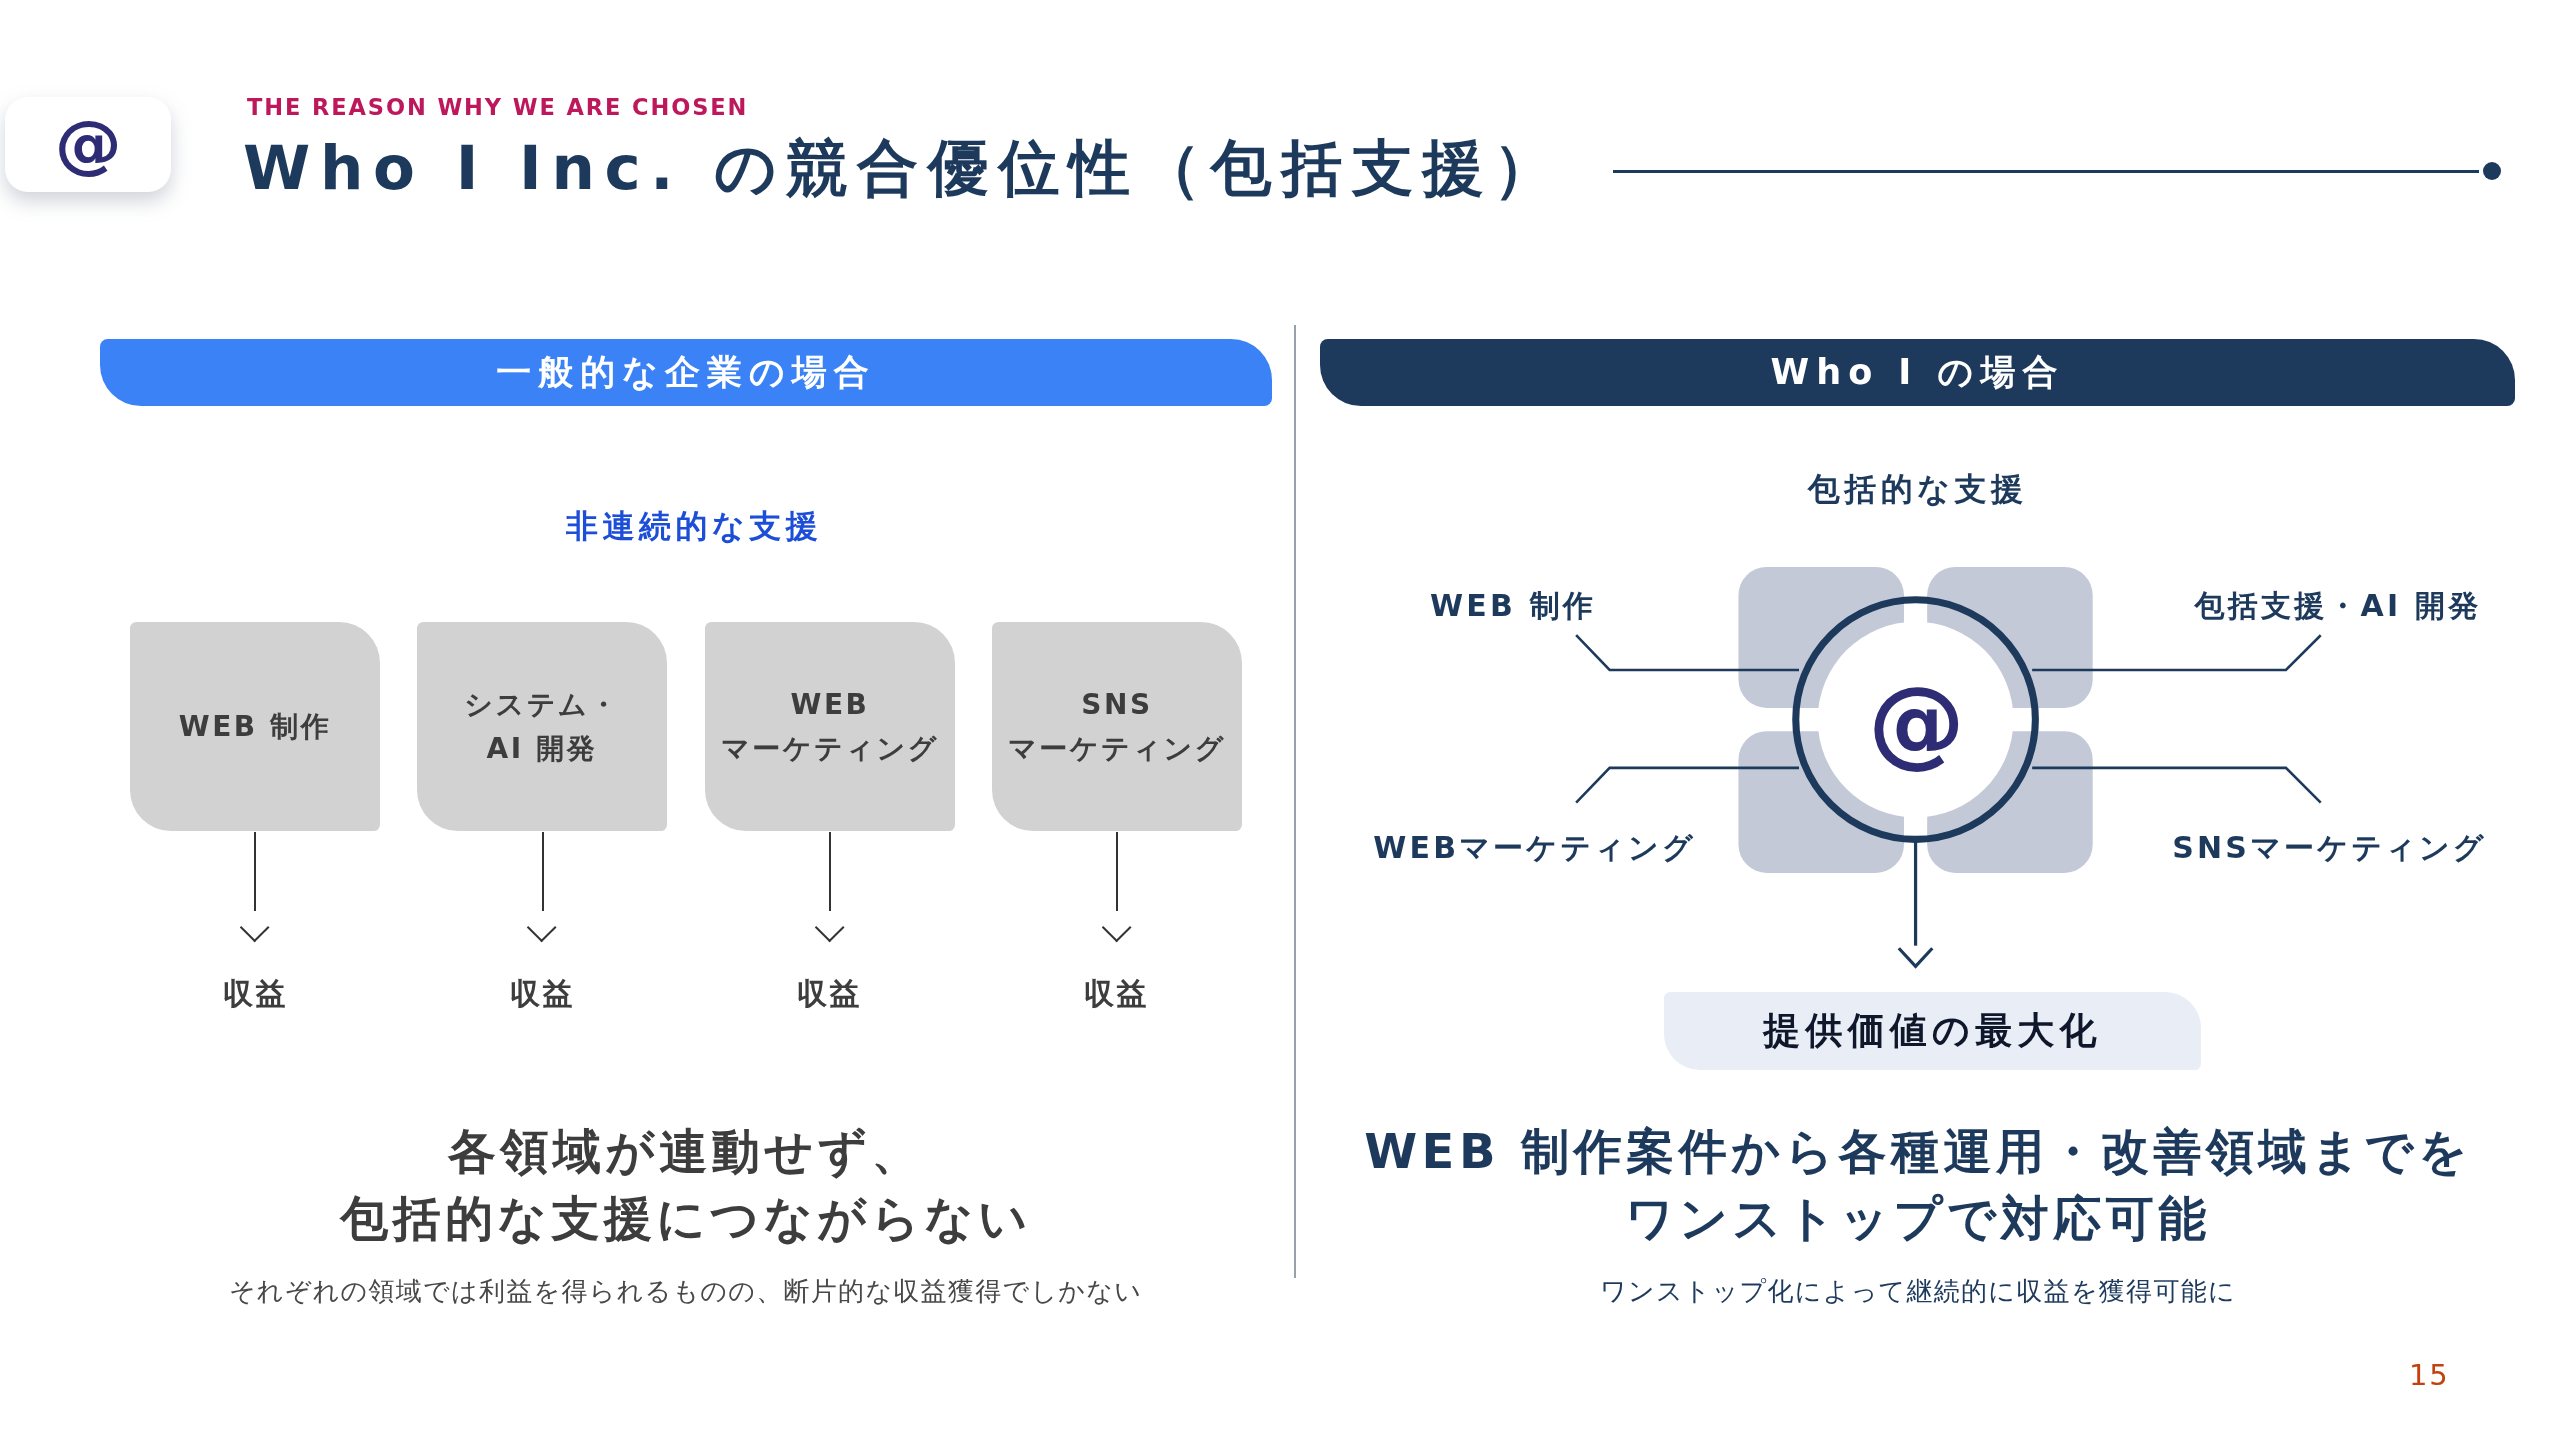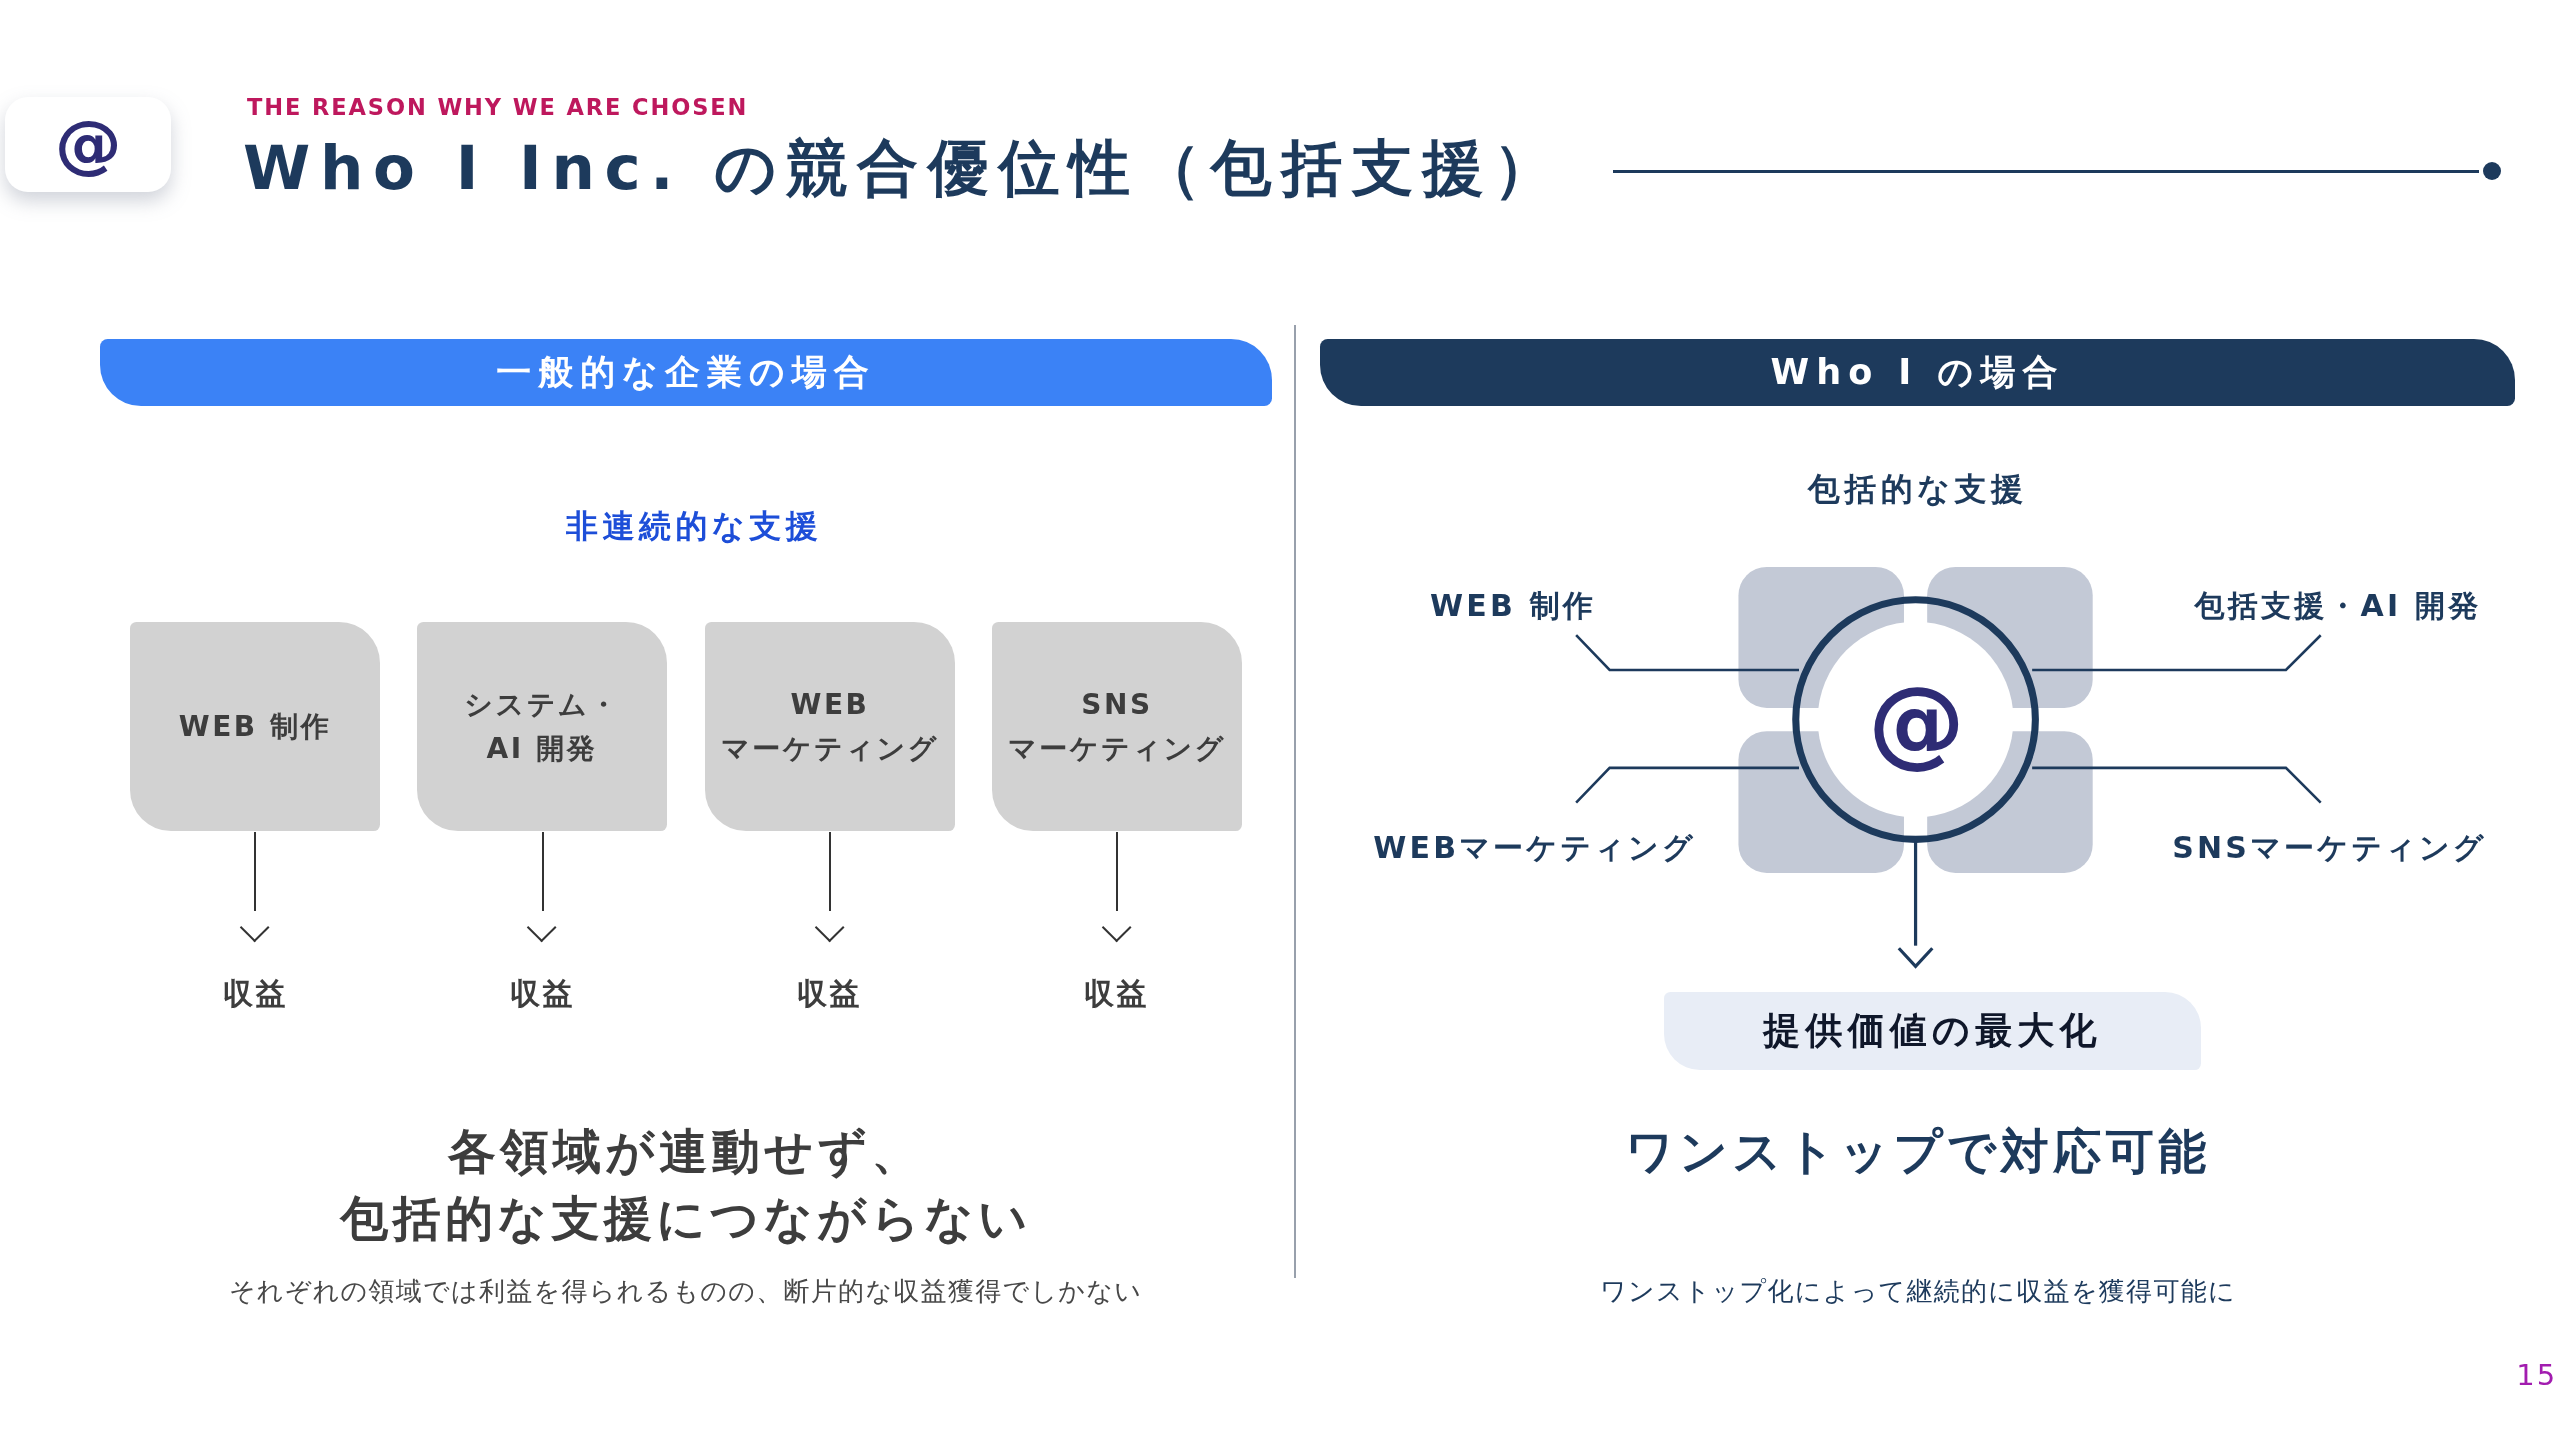--- a/index.html
+++ b/index.html
@@ -105,22 +105,22 @@
     font-size:97px;font-weight:bold;color:#2e2c75;line-height:1;
   }
   .value-badge{
     left:1664px;top:992px;width:537px;height:78px;background:#e8edf6;
     border-radius:6.4px 36px 6.4px 36px;
     display:flex;align-items:center;justify-content:center;
     font-size:37px;font-weight:bold;color:#0f172a;letter-spacing:5.2px;
   }
 
   .page-number{
-    left:2409px;top:1358px;width:148px;text-align:right;
-    font-size:29px;color:#a21caf;letter-spacing:1.9px;
+    left:2409px;top:1358px;width:148px;text-align:left;
+    font-size:29px;color:#c2410c;letter-spacing:1.9px;
   }
 </style>
 </head>
 <body>
 
 <div class="abs logo-card">
   <span class="logo-mark">@</span>
 </div>
 <div class="abs eyebrow">THE REASON WHY WE ARE CHOSEN</div>
 <div class="abs slide-title">Who I Inc. の競合優位性（包括支援）</div>
@@ -205,18 +205,19 @@
 <div class="abs diagram-label dlab-bl">WEBマーケティング</div>
 <div class="abs diagram-label dlab-br">SNSマーケティング</div>
 
 <div class="abs diagram-logo">
   <span>@</span>
 </div>
 
 <div class="abs value-badge">提供価値の最大化</div>
 
 <div class="abs message message-right">
+  <div>WEB 制作案件から各種運用・改善領域までを</div>
   <div>ワンストップで対応可能</div>
 </div>
 <div class="abs footnote footnote-right">ワンストップ化によって継続的に収益を獲得可能に</div>
 
 <div class="abs page-number">15</div>
 
 
 </body></html>

